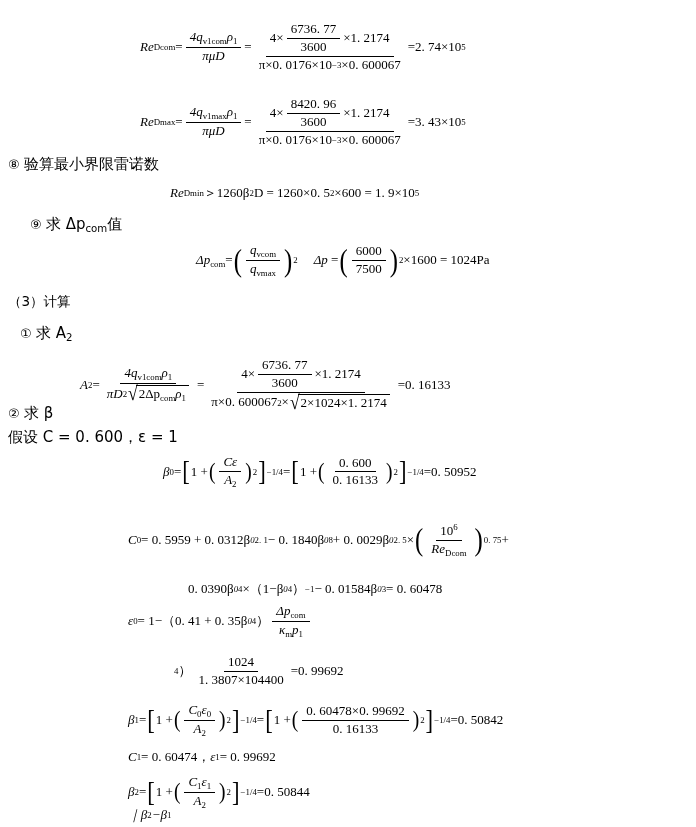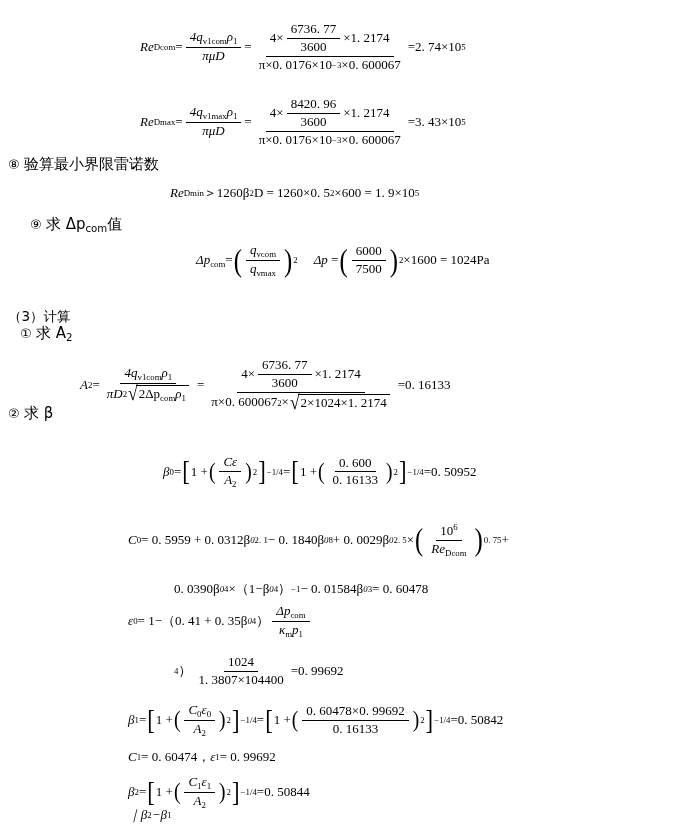--- a/index.html
+++ b/index.html
@@ -214,21 +214,21 @@
       <span class="frac">
         <span class="num">6000</span>
         <span class="den">7500</span>
       </span>
       <span class="paren-big">)</span>
         <span class="sup">2</span>
       <span>×1600 = 1024Pa</span>
     </div>
   </div>
 
-  <div class="blk heading cn" style="left:8px; top:308px;">（3）计算</div>
+  <div class="blk heading cn" style="left:8px; top:293px;">（3）计算</div>
 
   <div class="blk heading" style="left:20px; top:324px;">
     <span class="numcircle">①</span>
     <span class="cn"><span>求 A</span><span class="sub">2</span></span>
   </div>
 
   <div class="blk" style="left:80px; top:358px;">
     <div class="row">
       <span class="it">A</span>
         <span class="sub">2</span>
@@ -267,20 +267,21 @@
       <span>=</span>
       <span>0. 16133</span>
     </div>
   </div>
 
   <div class="blk heading" style="left:8px; top:404px;">
     <span class="numcircle">②</span>
     <span class="cn"><span>求 β</span></span>
   </div>
 
+  <div class="blk cn" style="left:8px; top:428px;">假设 C = 0. 600，ε = 1</div>
 
   <div class="blk" style="left:163px; top:455px;">
     <div class="row">
       <span class="it">β</span>
         <span class="sub">0</span>
       <span>=</span>
       <span class="brk">[</span>
       <span>1 +</span>
       <span class="paren-mid">(</span>
       <span class="frac">
@@ -326,21 +327,21 @@
       <span class="frac">
         <span class="num"><span>10</span><span class="sup">6</span></span>
         <span class="den"><span class="it">Re</span><span class="sub">Dcom</span></span>
       </span>
       <span class="paren-big">)</span>
         <span class="sup">0. 75</span>
       <span>+</span>
     </div>
   </div>
 
-  <div class="blk" style="left:174px; top:580px;text-align:center;">
+  <div class="blk" style="left:188px; top:580px;text-align:center;">
     <div class="row">
       <span>0. 0390β</span>
         <span class="subi">0</span>
         <span class="sup">4</span>
       <span>×（1−β</span>
         <span class="subi">0</span>
         <span class="sup">4</span>
       <span>）</span>
         <span class="sup">−1</span>
       <span>− 0. 01584β</span>

